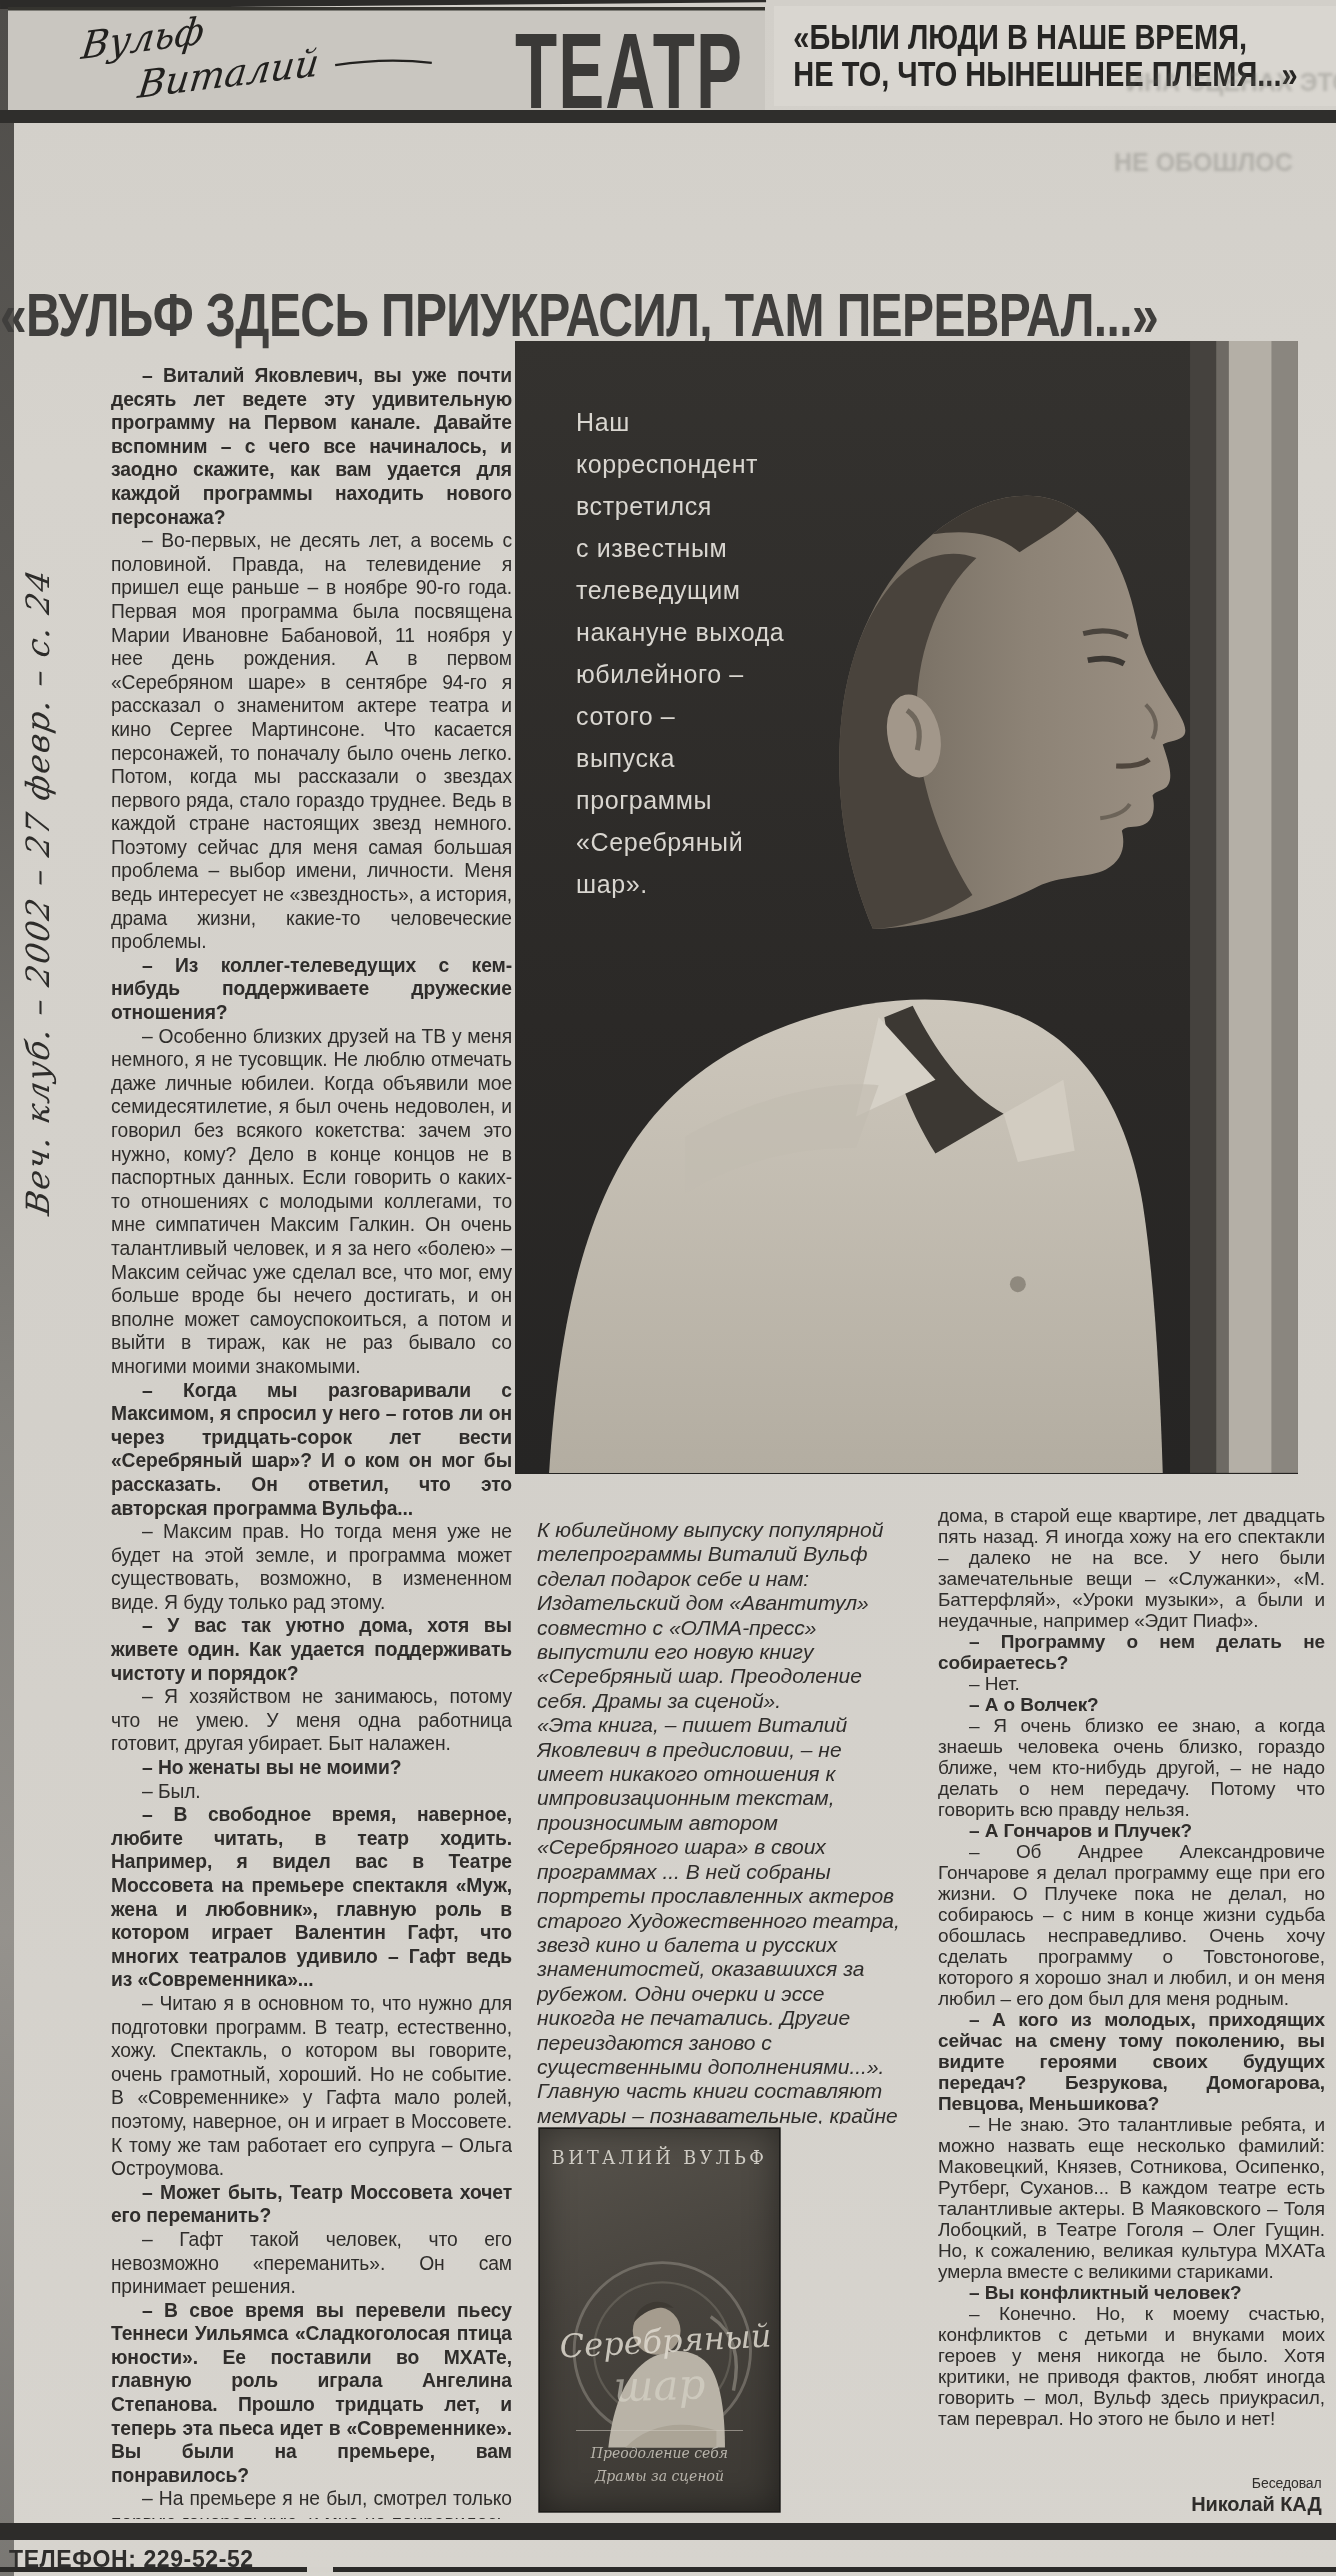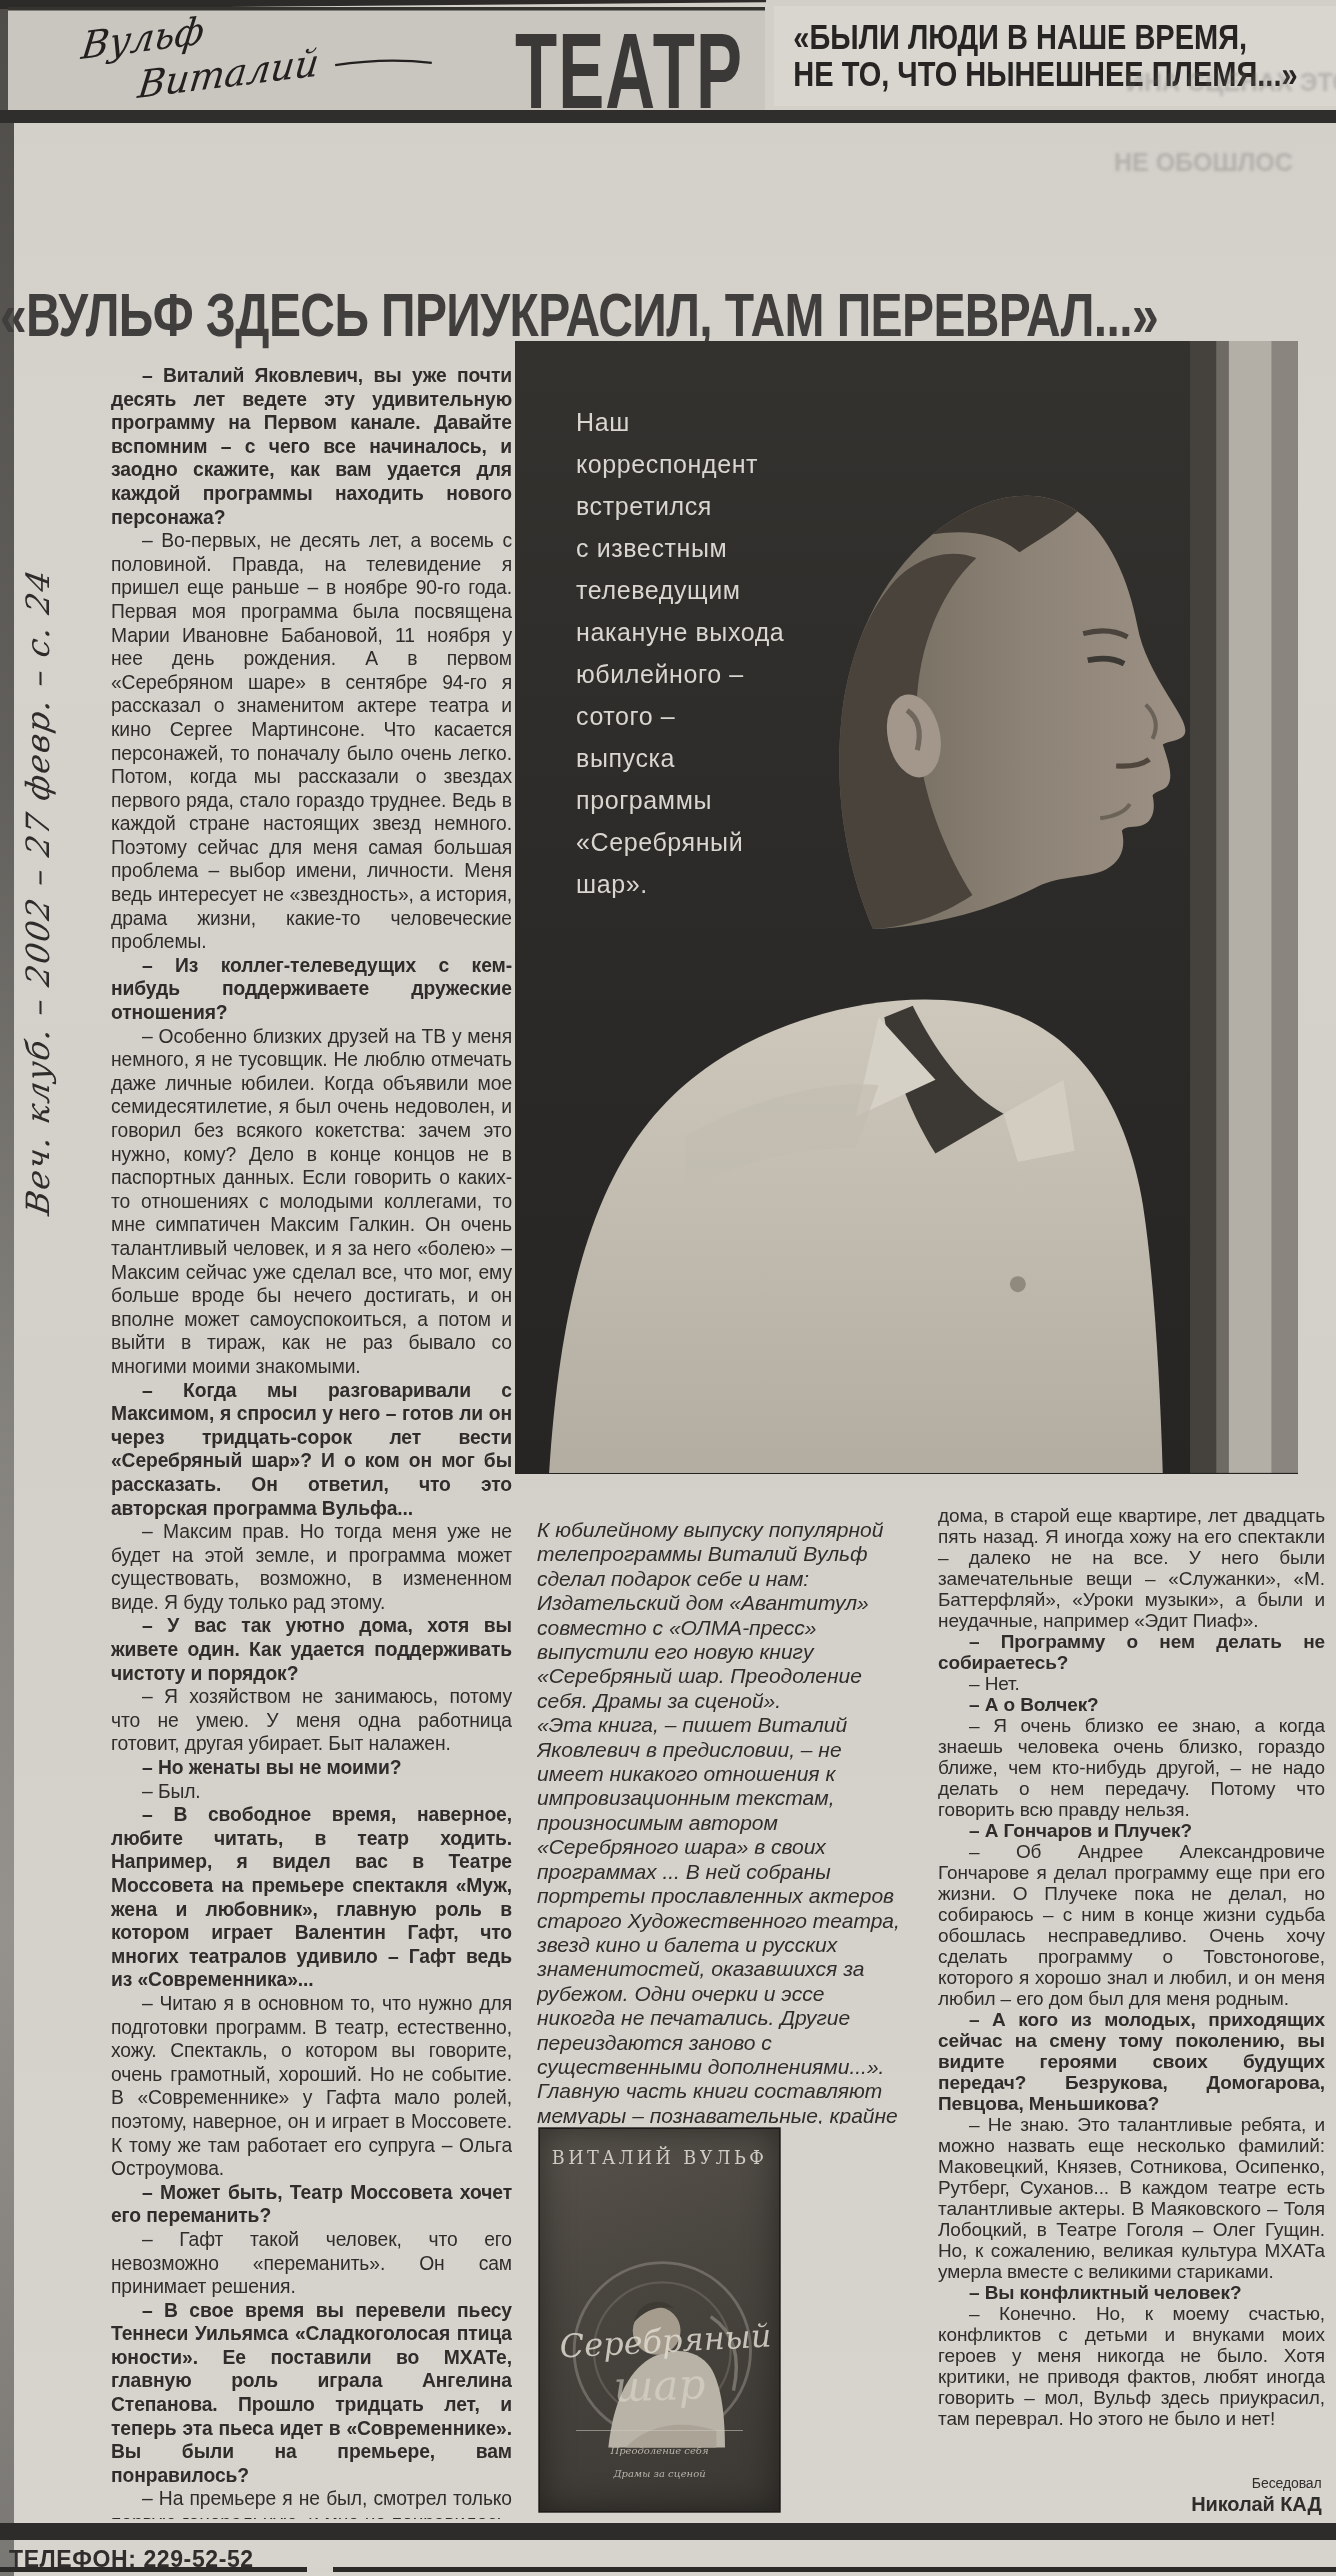--- a/index.html
+++ b/index.html
@@ -68,21 +68,21 @@
     font-family:"DejaVu Serif",serif;font-size:17.6px;letter-spacing:3.4px;color:#cfccc4;}
   .cover svg{position:absolute;left:0;top:51px;}
   .cover .script1{position:absolute;left:5.7px;top:193px;width:100%;text-align:center;
     font-family:"DejaVu Serif",serif;font-style:italic;font-size:32px;color:rgba(223,218,208,.85);
     transform:rotate(-3deg);}
   .cover .script2{position:absolute;left:0;top:232px;width:100%;text-align:center;
     font-family:"DejaVu Serif",serif;font-style:italic;font-size:42px;color:rgba(223,218,208,.55);
     transform:rotate(-2deg);}
   .cover .hr{position:absolute;left:15%;top:301px;width:70%;height:0;border-top:1.1px solid rgba(205,201,192,.55);}
   .cover .sub{position:absolute;left:0;width:100%;text-align:center;
-    font-family:"DejaVu Serif",serif;font-style:italic;font-size:10px;color:#b8b4ab;}
+    font-family:"DejaVu Serif",serif;font-style:italic;font-size:14px;color:#b8b4ab;}
   .cover .sub1{top:316px;} .cover .sub2{top:339px;text-align:center;}
   
   .foot-bar{left:0;top:2523px;width:1336px;height:17px;background:#2d2c2a;}
   .phone{left:9px;top:2546px;font-size:23px;font-weight:600;color:#2f2e2c;letter-spacing:0.6px;}
   .foot-line{left:0;top:2567px;width:1336px;height:5.1px;background:#2b2a28;}
   .foot-notch{left:307px;top:2567px;width:26px;height:5.1px;background:#d6d3cd;}
 </style>
 </head>
 <body>
 

